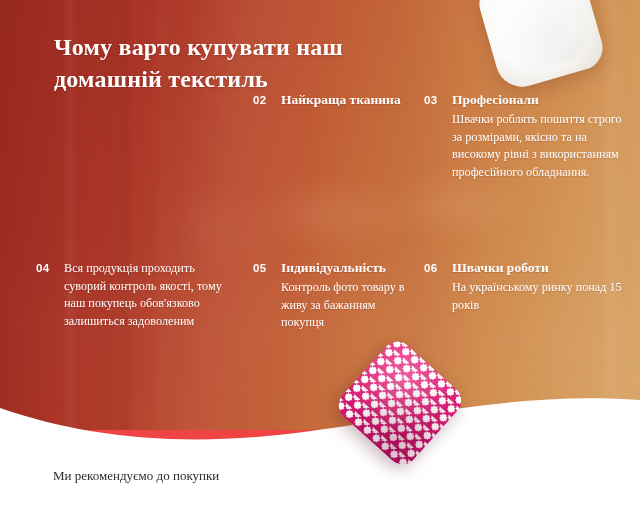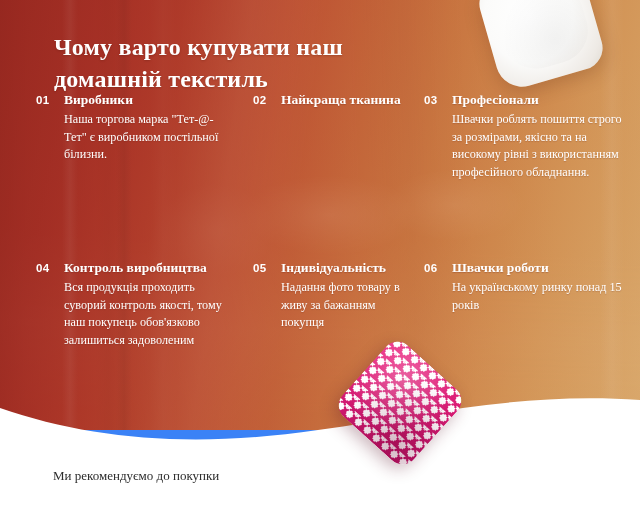--- a/index.html
+++ b/index.html
@@ -10,21 +10,21 @@
   }
   body {
     font-family: "Liberation Serif", "DejaVu Serif", serif;
   }
 
   #poster {
     position: relative;
     width: 640px;
     height: 522px;
     overflow: hidden;
-    background: #3b82f6;
+    background: #ef4444;
   }
 
   
   .bg-base {
     position: absolute;
     left: 0; top: 0;
     width: 640px; height: 430px;
     background:
       linear-gradient(105deg,
         #9d2f26 0%,
@@ -240,27 +240,20 @@
     <div class="body"></div>
     <div class="sheen"></div>
   </div>
 
   <h1 class="title">Чому варто купувати наш домашній текстиль</h1>
 
   <div class="grid">
 
     <div class="row">
 
-      <div class="cell c1">
-        <span class="num">01</span>
-        <div class="cell-body">
-          <p class="head">Виробники</p>
-          <p class="desc">Наша торгова марка "Тет-@-Тет" є виробником постільної білизни.</p>
-        </div>
-      </div>
 
       <div class="cell c2">
         <span class="num">02</span>
         <div class="cell-body">
           <p class="head">Найкраща тканина</p>
         </div>
       </div>
 
       <div class="cell c3">
         <span class="num">03</span>
@@ -270,30 +263,29 @@
         </div>
       </div>
 
     </div>
 
     <div class="row">
 
       <div class="cell c1">
         <span class="num">04</span>
         <div class="cell-body">
-          <p class="head">Контроль виробництва</p>
           <p class="desc">Вся продукція проходить суворий контроль якості, тому наш покупець обов'язково залишиться задоволеним</p>
         </div>
       </div>
 
       <div class="cell c2">
         <span class="num">05</span>
         <div class="cell-body">
           <p class="head">Індивідуальність</p>
-          <p class="desc">Надання фото товару в живу за бажанням покупця</p>
+          <p class="desc">Контроль фото товару в живу за бажанням покупця</p>
         </div>
       </div>
 
       <div class="cell c3">
         <span class="num">06</span>
         <div class="cell-body">
           <p class="head">Швачки роботи</p>
           <p class="desc">На українському ринку понад 15 років</p>
         </div>
       </div>

